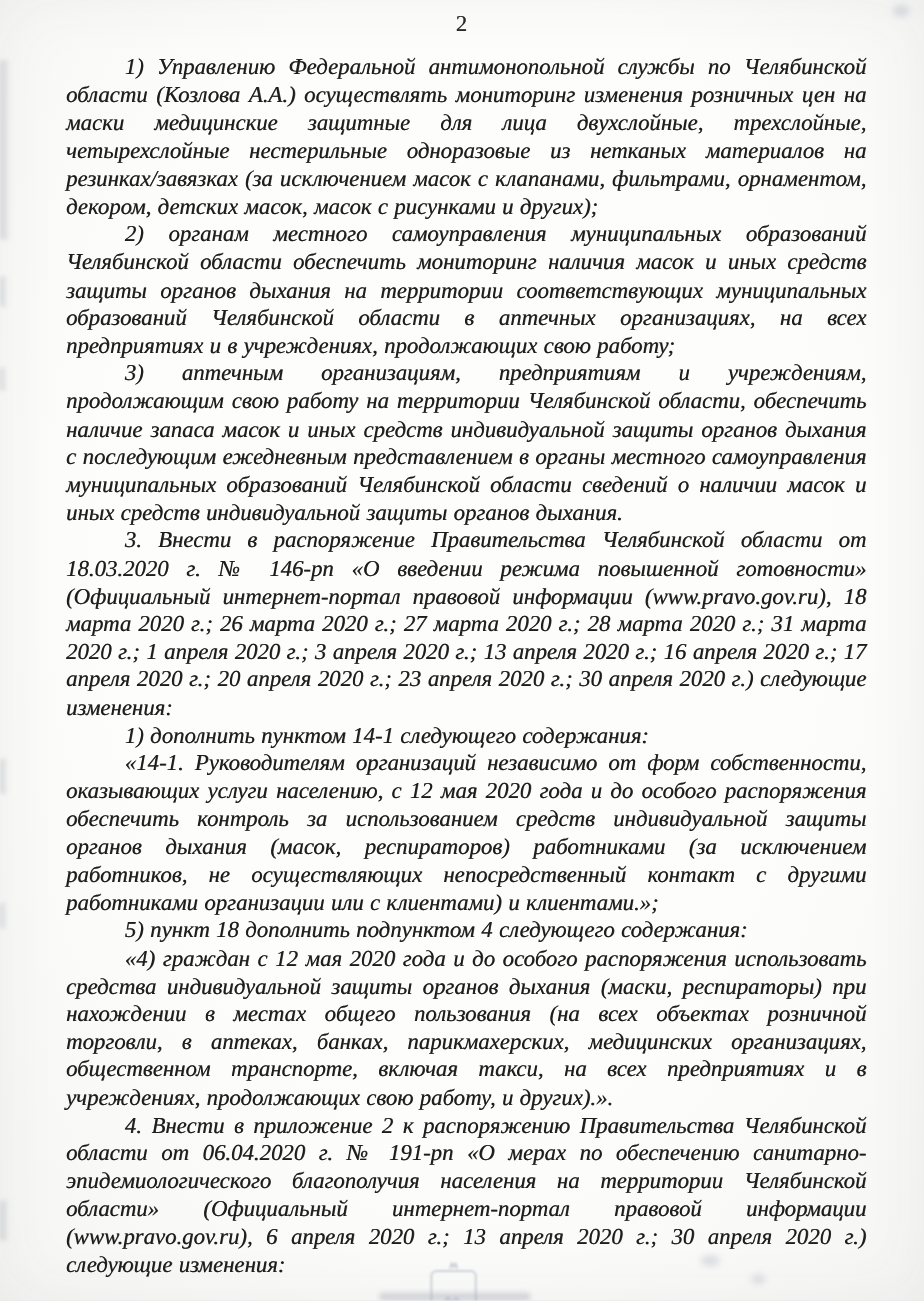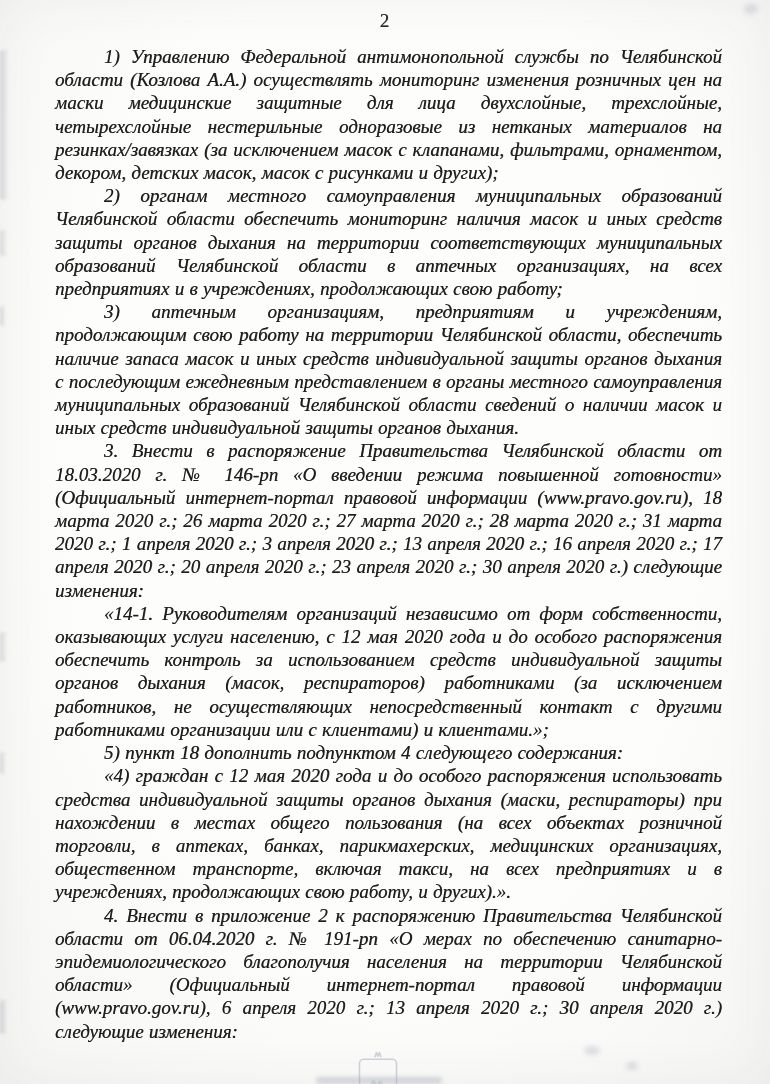--- a/index.html
+++ b/index.html
@@ -93,20 +93,21 @@
 
 <div class="page">
 
   <div class="page-number">2</div>
 
   <div class="content">
     <p>1) Управлению Федеральной антимонопольной службы по Челябинской области (Козлова А.А.)  осуществлять мониторинг изменения розничных цен на маски медицинские защитные для лица двухслойные, трехслойные, четырехслойные нестерильные одноразовые из нетканых материалов на резинках/завязках (за исключением масок с клапанами, фильтрами, орнаментом, декором, детских масок, масок с рисунками и других);</p>
     <p>2) органам местного самоуправления муниципальных образований Челябинской области обеспечить мониторинг наличия масок и иных средств защиты органов дыхания на территории соответствующих муниципальных образований Челябинской области в аптечных организациях, на всех предприятиях и в учреждениях, продолжающих свою работу;</p>
     <p>3) аптечным организациям, предприятиям и учреждениям, продолжающим свою работу на территории Челябинской области, обеспечить наличие запаса масок и иных средств индивидуальной защиты органов дыхания с последующим ежедневным представлением в органы местного самоуправления муниципальных образований Челябинской области сведений о наличии масок и иных средств индивидуальной защиты органов дыхания.</p>
     <p>3. Внести в  распоряжение Правительства Челябинской области от 18.03.2020 г. № 146-рп «О введении режима повышенной готовности» (Официальный интернет-портал правовой информации (www.pravo.gov.ru), 18 марта 2020 г.; 26 марта 2020 г.; 27 марта 2020 г.; 28 марта 2020 г.; 31 марта 2020 г.; 1 апреля 2020 г.; 3 апреля 2020 г.; 13 апреля 2020 г.; 16 апреля 2020 г.; 17 апреля 2020 г.; 20 апреля 2020 г.; 23 апреля 2020 г.; 30 апреля 2020 г.) следующие изменения:</p>
+    <p>1) дополнить пунктом 14-1 следующего содержания:</p>
     <p>«14-1. Руководителям организаций независимо от форм собственности, оказывающих услуги населению, с 12 мая 2020 года и до особого распоряжения обеспечить контроль за использованием средств индивидуальной защиты органов дыхания (масок, респираторов) работниками (за исключением работников, не осуществляющих непосредственный контакт с другими работниками организации или с клиентами) и клиентами.»;</p>
     <p>5) пункт 18 дополнить подпунктом 4 следующего содержания:</p>
     <p>«4) граждан с 12 мая 2020 года и до особого распоряжения использовать средства индивидуальной защиты органов дыхания (маски, респираторы) при нахождении в местах общего пользования (на всех объектах розничной торговли, в аптеках, банках, парикмахерских, медицинских организациях, общественном транспорте, включая такси, на всех предприятиях и в учреждениях, продолжающих свою работу, и других).».</p>
     <p>4. Внести в приложение 2 к распоряжению Правительства Челябинской области от 06.04.2020 г. № 191-рп «О мерах по обеспечению санитарно-эпидемиологического благополучия населения на территории Челябинской области» (Официальный интернет-портал правовой информации (www.pravo.gov.ru), 6 апреля 2020 г.; 13 апреля 2020 г.; 30 апреля 2020 г.) следующие изменения:</p>
   </div>
 
   <svg class="watermark" viewBox="0 0 56 70" xmlns="http://www.w3.org/2000/svg">
     <g stroke="#c6cad1" fill="none" stroke-width="1.6" stroke-linejoin="round">
       <path d="M25 7 L26.5 2.5 L28 6 L29.5 2.5 L31 7"></path>
       <path d="M14 9 h28 a4 4 0 0 1 4 4 v20 c0 15 -10 21 -18 25 c-8 -4 -18 -10 -18 -25 v-20 a4 4 0 0 1 4 -4 z"></path>

